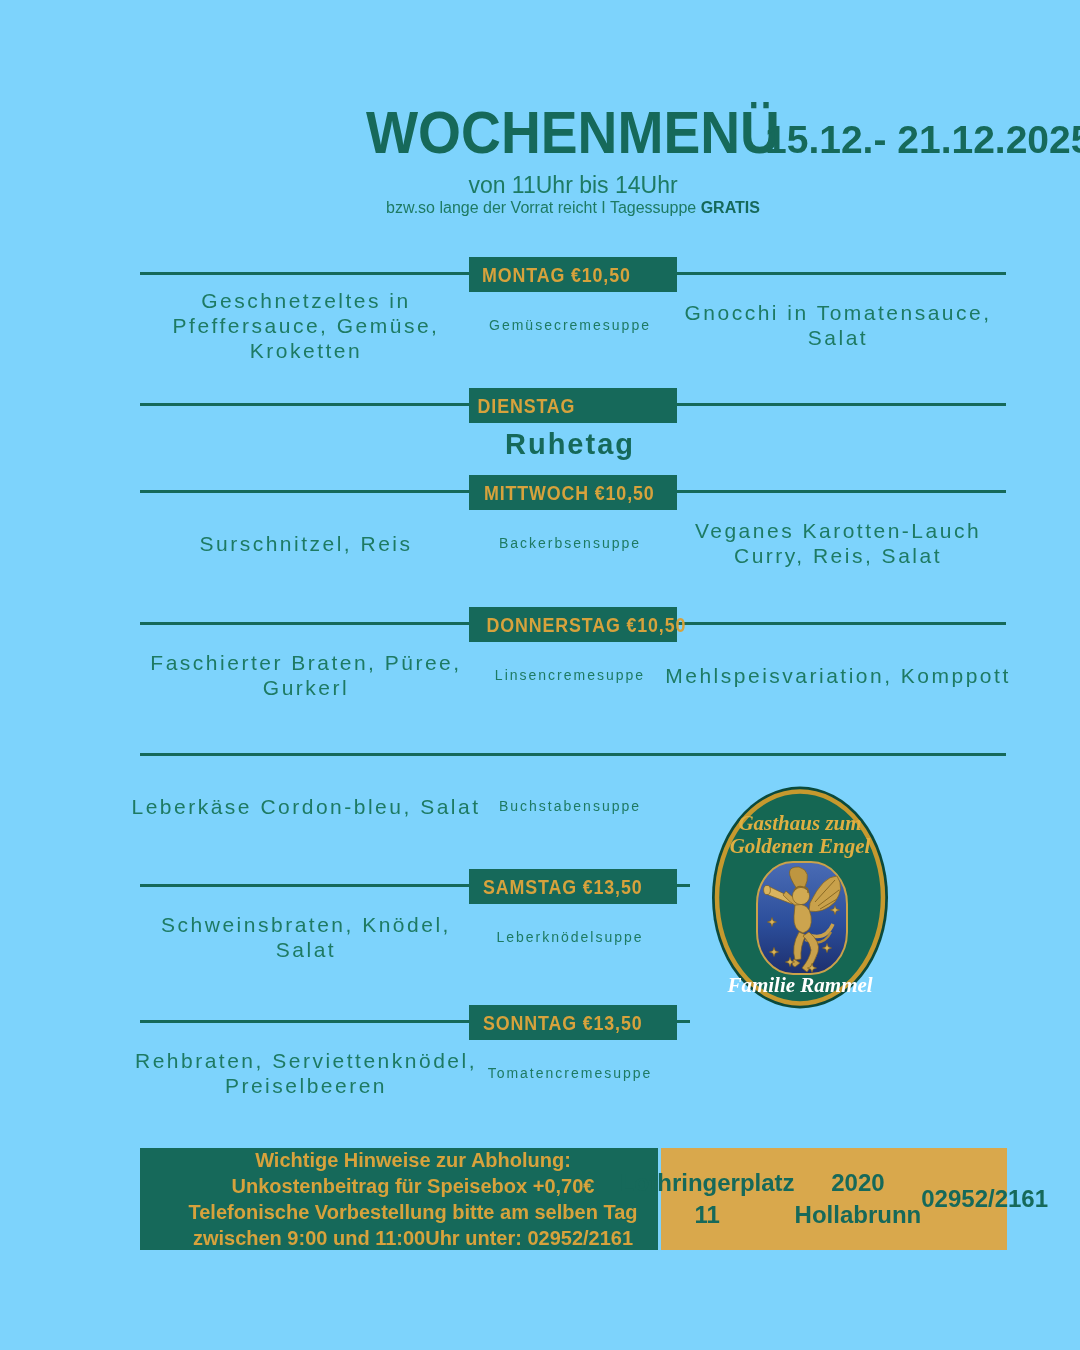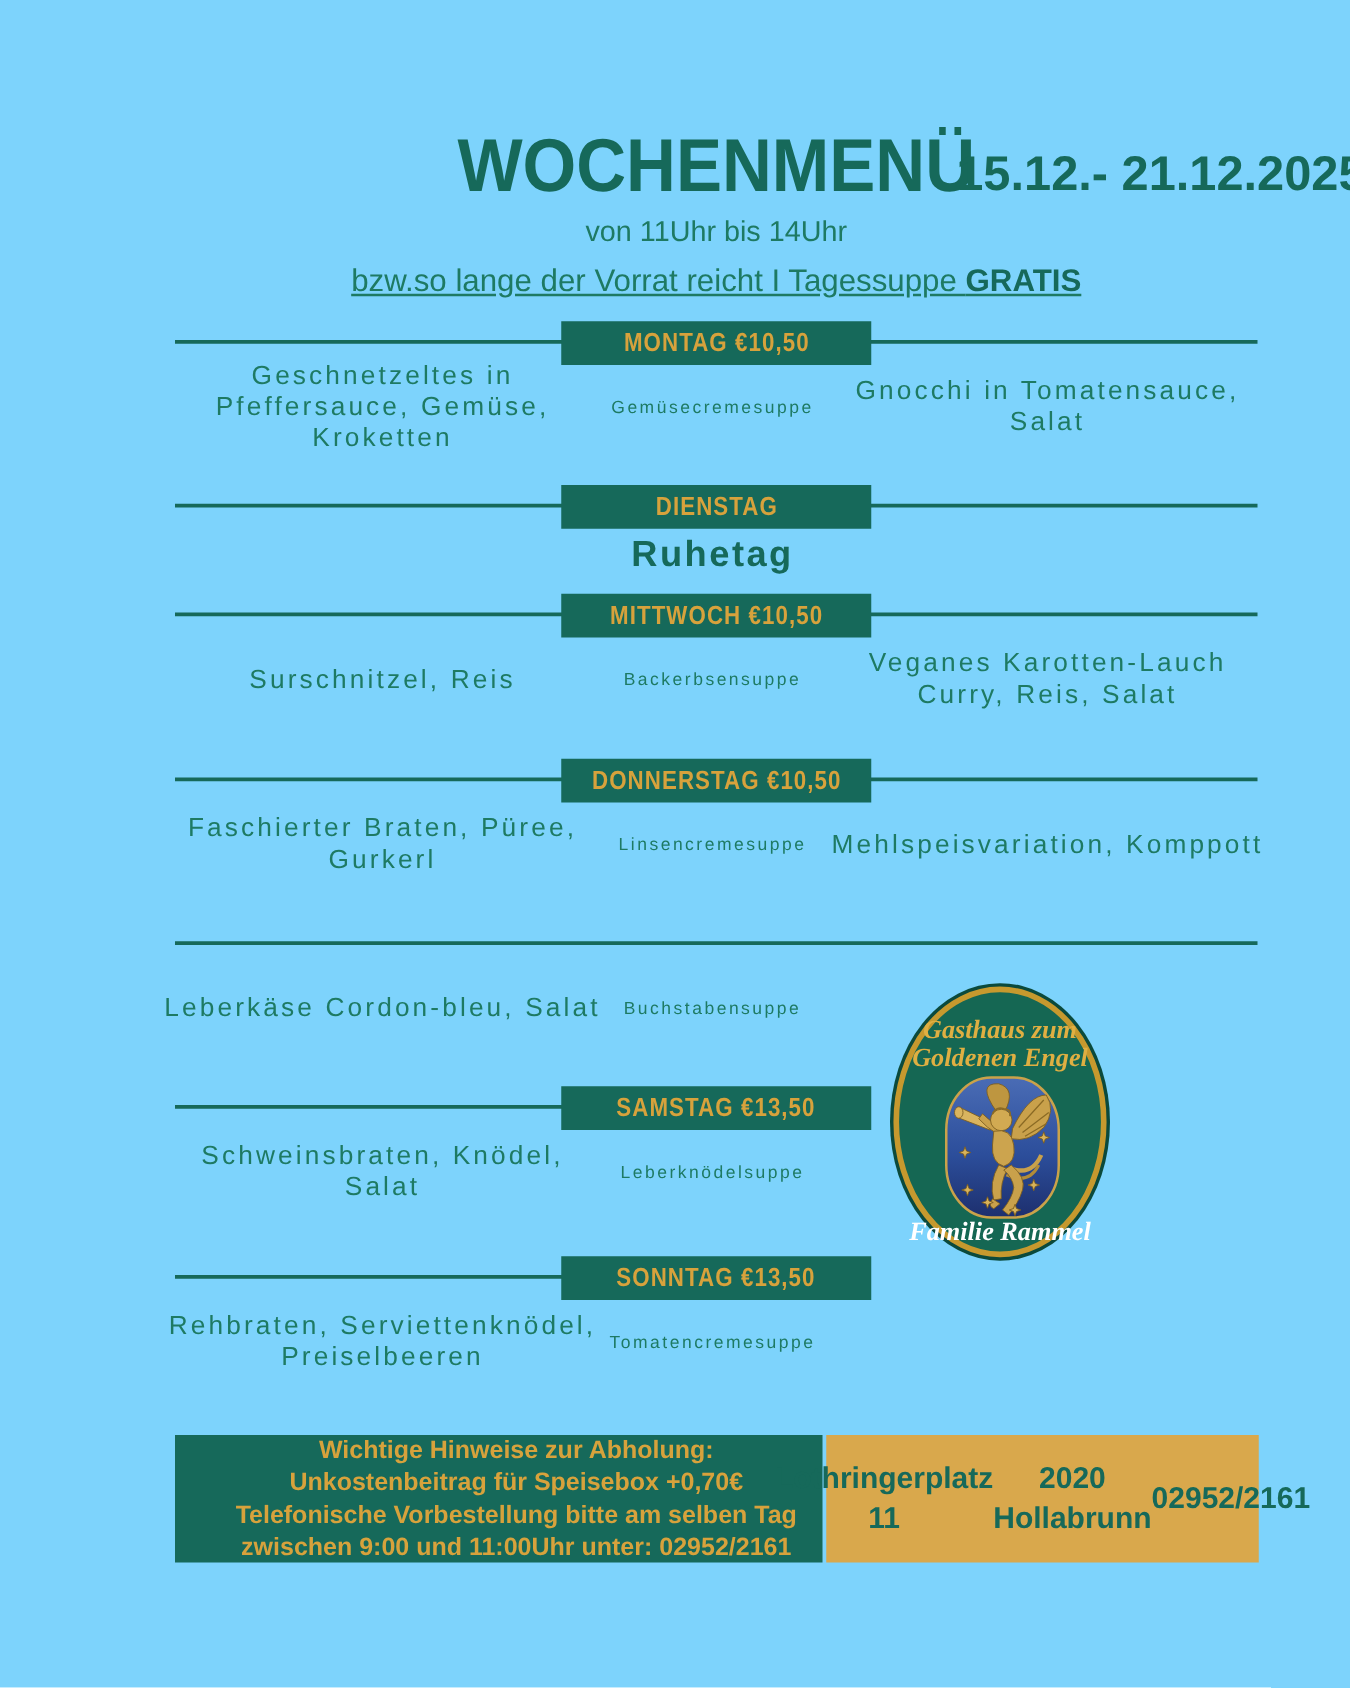--- a/index.html
+++ b/index.html
@@ -29,35 +29,35 @@
     display:inline-block;
     font-size:60px;font-weight:bold;letter-spacing:0px;line-height:70px;
     transform:scaleX(0.92);transform-origin:center bottom;
     color:var(--green);white-space:nowrap;
   }
   .date-range{
     position:absolute;left:calc(50% + 192px);bottom:8px;
     font-size:39px;font-weight:bold;white-space:nowrap;color:var(--green);
   }
   .hours{font-size:23px;margin-top:2px;color:var(--text-green);}
-  .note{font-size:25px;margin-top:12px;color:var(--text-green);text-decoration:underline;}
+  .note{font-size:16px;margin-top:0;color:var(--text-green);}
   .note strong{font-weight:bold;color:var(--green);}
 
   
   .day-row{position:absolute;left:140px;width:866px;height:118px;}
   .rule,.rule-a,.rule-b{
     position:absolute;top:15px;height:3px;background:var(--green);
   }
   .rule{left:0;right:0;}
   .rule-a{left:0;width:329px;}
   .rule-b{left:537px;width:13px;}
   .banner{
     position:absolute;left:50%;top:0;transform:translateX(-50%);
-    width:248px;height:35px;background:var(--green);
-    display:flex;align-items:center;justify-content:center;
+    width:208px;height:35px;background:var(--green);
+    display:flex;align-items:center;justify-content:flex-start;
   }
   .banner span{
     color:var(--gold);font-weight:bold;font-size:21px;letter-spacing:1px;
     transform:scaleX(0.85);white-space:nowrap;
   }
   .cell{
     position:absolute;top:22px;height:92px;
     display:flex;align-items:center;justify-content:center;
     text-align:center;color:var(--text-green);
     white-space:pre-line;

